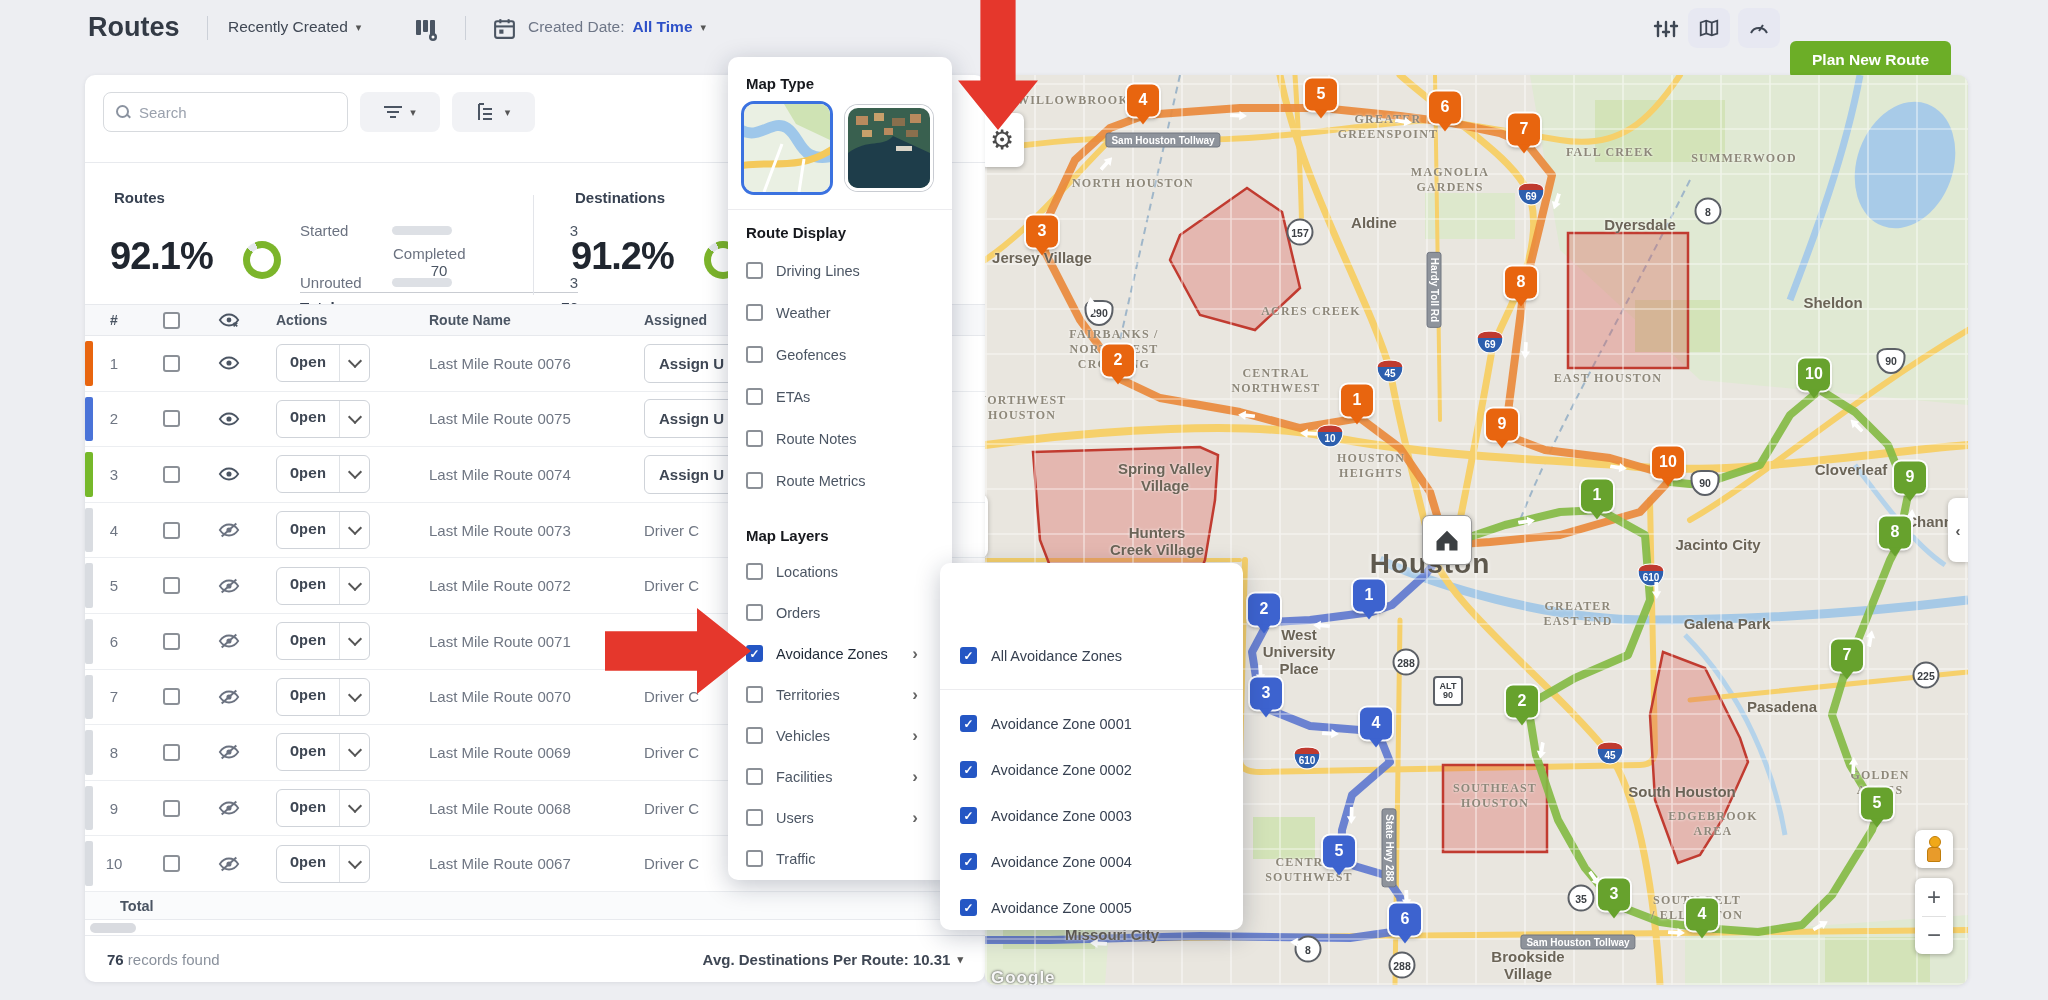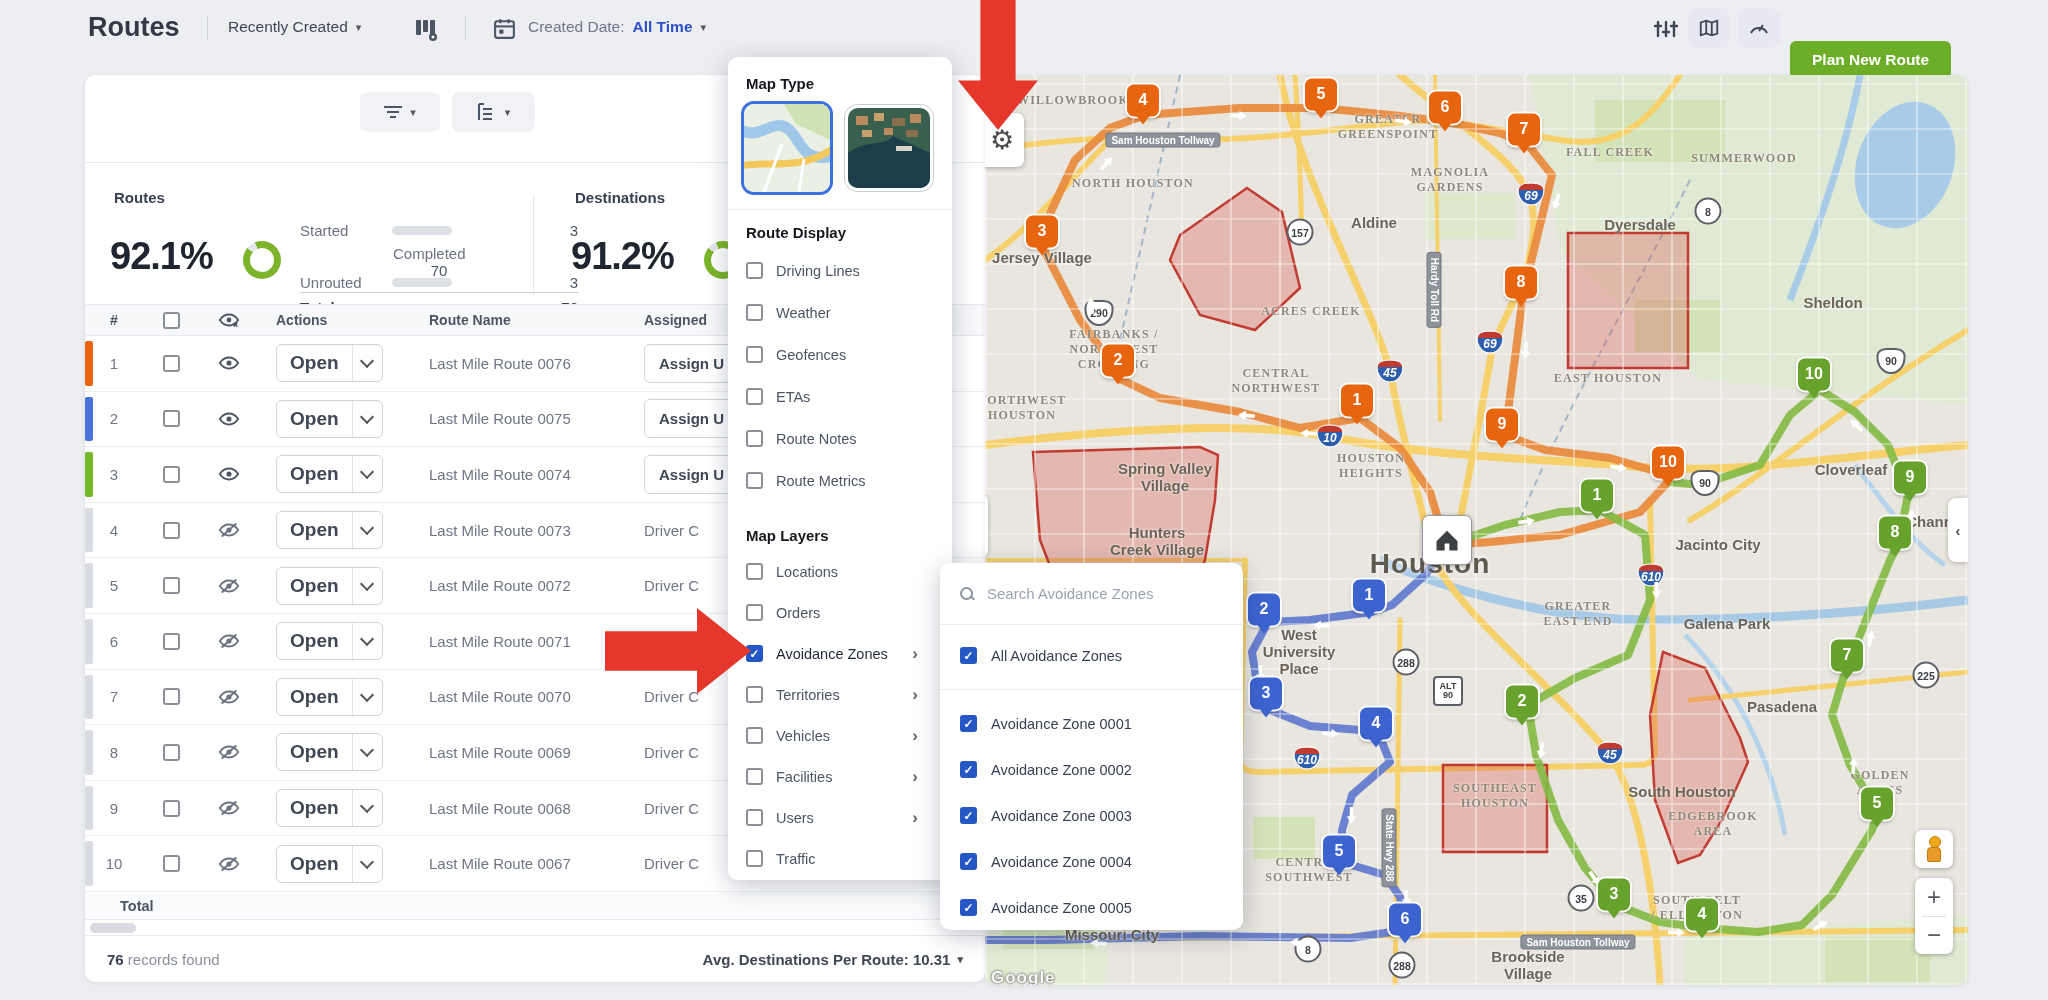--- a/index.html
+++ b/index.html
@@ -49,21 +49,21 @@
   .ceye{width:60px;justify-content:center;}
   .cact{width:150px;padding-left:17px;}
   .cname{width:215px;padding-left:20px;}
   .cassign{flex:1;padding-left:20px;}
   .cb{width:17px;height:17px;border:2px solid #8b9097;border-radius:3px;background:#fff;box-sizing:border-box;display:flex;align-items:center;justify-content:center;}
   .cb.on{background:#2456c4;border-color:#2456c4;color:#fff;font-size:12px;font-weight:700;}
   #tbody{left:0;top:261px;width:900px;}
   .trow{position:relative;width:900px;height:55.6px;border-bottom:1px solid #eceef1;display:flex;align-items:center;font-size:15px;color:#6f7683;box-sizing:border-box;}
   .bar{position:absolute;left:0;top:5px;bottom:5px;width:8px;border-radius:2px;}
   .openbtn{display:flex;align-items:stretch;border:1px solid #cfd3d9;border-radius:6px;background:#fff;height:36px;overflow:hidden;}
-  .ol{display:flex;align-items:center;padding:0 13px;font-size:19px;font-weight:700;color:#3f4754;}
+  .ol{display:flex;align-items:center;padding:0 13px;font-size:15px;font-weight:700;color:#3f4754;font-family:Liberation Mono, monospace;}
   .ocar{display:flex;align-items:center;justify-content:center;width:29px;border-left:1px solid #dfe2e6;}
   .chev{width:8px;height:8px;border-right:2px solid #555;border-bottom:2px solid #555;transform:rotate(45deg);margin-top:-4px;}
   .assignbtn{display:flex;align-items:center;height:37px;border:1px solid #cfd3d9;border-radius:6px;padding:0 14px;font-size:15px;font-weight:700;color:#3f4754;background:#fff;white-space:nowrap;}
   .totalrow{left:0;top:817px;width:900px;height:28px;background:#fafbfc;border-bottom:1px solid #e8eaee;display:flex;align-items:center;font-size:14.5px;font-weight:700;color:#4b5563;padding-left:35px;box-sizing:border-box;}
   .scrollpill{left:5px;top:848px;width:46px;height:10px;border-radius:5px;background:#d9dbe0;}
   .foot{left:0;top:860px;width:900px;height:47px;border-top:1px solid #e8eaee;display:flex;align-items:center;justify-content:space-between;padding:0 22px;box-sizing:border-box;font-size:15px;}
   .foot-left{color:#8a919c;}
   .foot-left b{color:#374151;font-weight:700;}
   .foot-right{color:#3f4754;font-weight:700;display:flex;align-items:center;gap:7px;}
 
@@ -75,21 +75,21 @@
   .lbl{position:absolute;transform:translate(-50%,-50%);white-space:pre-line;text-align:center;pointer-events:none;}
   .lbl-area{font-size:12px;font-weight:700;color:#8e887a;letter-spacing:1.2px;text-shadow:0 0 3px #fff;font-family:Liberation Serif, serif;}
   .lbl-city{font-size:15px;font-weight:600;color:#6b6457;text-shadow:0 0 3px #fff;}
   .lbl-big{font-size:28px;font-weight:600;color:#5f594e;letter-spacing:1px;text-shadow:0 0 4px #fff;}
   .lbl-banner{font-size:10px;font-weight:700;color:#fff;background:#8e939b;border:1px solid #717680;border-radius:3px;padding:1px 5px;white-space:nowrap;}
   .lbl-banner-v{font-size:10px;font-weight:700;color:#fff;background:#8e939b;border:1px solid #717680;border-radius:3px;padding:1px 5px;white-space:nowrap;transform:translate(-50%,-50%) rotate(90deg);}
   .pin{position:absolute;width:32px;height:32px;border-radius:7px;background:currentColor;box-shadow:0 0 0 2px rgba(255,255,255,.95),0 2px 4px rgba(0,0,0,.35);display:flex;align-items:center;justify-content:center;transform:translate(-50%,-58%);}
   .pin::after{content:"";position:absolute;left:50%;top:100%;transform:translateX(-50%);border:7px solid transparent;border-top:9px solid currentColor;margin-top:-1px;}
   .pin span{color:#fff;font-size:16px;font-weight:700;}
   .sh{position:absolute;transform:translate(-50%,-50%);display:flex;align-items:center;justify-content:center;font-weight:700;}
-  .sh-i{width:27px;height:23px;background:linear-gradient(180deg,#bf3a2f 0 31%,#2d5fae 31% 100%);border:1.5px solid #fff;border-radius:45% 45% 50% 50%/32% 32% 68% 68%;color:#fff;font-size:12px;padding-top:3px;box-sizing:border-box;font-style:italic;}
+  .sh-i{width:27px;height:23px;background:linear-gradient(180deg,#bf3a2f 0 31%,#2d5fae 31% 100%);border:1.5px solid #fff;border-radius:45% 45% 50% 50%/32% 32% 68% 68%;color:#fff;font-size:10px;padding-top:3px;box-sizing:border-box;}
   .sh-c{width:23px;height:23px;background:#fff;border:2px solid #5c6066;border-radius:50%;color:#3c4045;font-size:10.5px;}
   .sh-us{width:25px;height:22px;background:#fff;border:2px solid #5c6066;border-radius:40% 40% 55% 55%/30% 30% 70% 70%;color:#3c4045;font-size:10.5px;}
   .sh-alt{width:26px;height:26px;background:#fff;border:2px solid #5c6066;border-radius:4px;color:#3c4045;font-size:9px;flex-direction:column;line-height:1.05;}
   .rarrow{position:absolute;width:17px;height:11px;background:#fff;clip-path:polygon(0 33%,55% 33%,55% 8%,100% 50%,55% 92%,55% 67%,0 67%);filter:drop-shadow(0 1px 1px rgba(0,0,0,.3));}
   .mapbtn{background:#fff;border-radius:7px;box-shadow:0 1px 5px rgba(0,0,0,.3);display:flex;align-items:center;justify-content:center;}
   #gear-btn{left:-5px;top:38px;width:44px;height:54px;font-size:27px;color:#4a4a4a;z-index:30;}
   #home-btn{left:437px;top:440px;width:48px;height:48px;z-index:21;border:1px solid #9a9a9a;}
   .tab{background:#fff;box-shadow:0 1px 5px rgba(0,0,0,.25);color:#555;display:flex;align-items:center;justify-content:center;font-size:15px;font-weight:700;z-index:22;}
   #tab-left{left:-25px;top:419px;width:28px;height:64px;border-radius:8px;}
   #tab-right{left:963px;top:423px;width:20px;height:64px;border-radius:8px 0 0 8px;}
@@ -177,20 +177,24 @@
   </div>
   <div class="abs icon-btn" style="left:1738px;top:8px;">
     <svg width="24" height="24" viewBox="0 0 24 24" fill="none" stroke="#3f4754" stroke-width="2">
         <path d="M4 17a9 9 0 0 1 16 0"></path>
         <line x1="12" y1="15" x2="16" y2="9"></line>
       </svg>
   </div>
   <div class="abs plan-btn" style="left:1790px;top:9px;margin-top:32px;">Plan New Route</div>
 
   <div id="left-card" class="abs card">
+    <div class="abs searchbox">
+      <span class="mag"></span>
+      <span class="searchph">Search</span>
+    </div>
     <div class="abs toolbtn" style="left:275px;top:17px;width:80px;">
       <span class="flines" style="width:18px;">
           <span style="width:18px;"></span>
           <span style="width:12px;"></span>
           <span style="width:6px;"></span>
         </span>
       <span class="caret">▾</span>
     </div>
     <div class="abs toolbtn" style="left:367px;top:17px;width:83px;">
       <svg width="20" height="18" viewBox="0 0 20 18">
@@ -844,24 +848,20 @@
           <span class="subchev">›</span>
         </div>
         <div class="ckrow" style="top:793px;width:188px;">
           <span class="cb"></span>
           <span>Traffic</span>
         </div>
       </div>
   </div>
 
   <div id="popup-zones" class="abs popup">
-    <div class="zp-search">
-      <span class="mag"></span>
-      <span class="zp-ph">Search Avoidance Zones</span>
-    </div>
     <div class="zrow" style="top:84px;">
       <span class="cb on">✓</span>
       <span>All Avoidance Zones</span>
     </div>
     <div class="abs" style="left:0;top:126px;width:303px;height:1px;background:#ececef;"></div>
     <div id="zones-list">
         <div class="zrow" style="top:152px;">
           <span class="cb on">✓</span>
           <span>Avoidance Zone 0001</span>
         </div>

